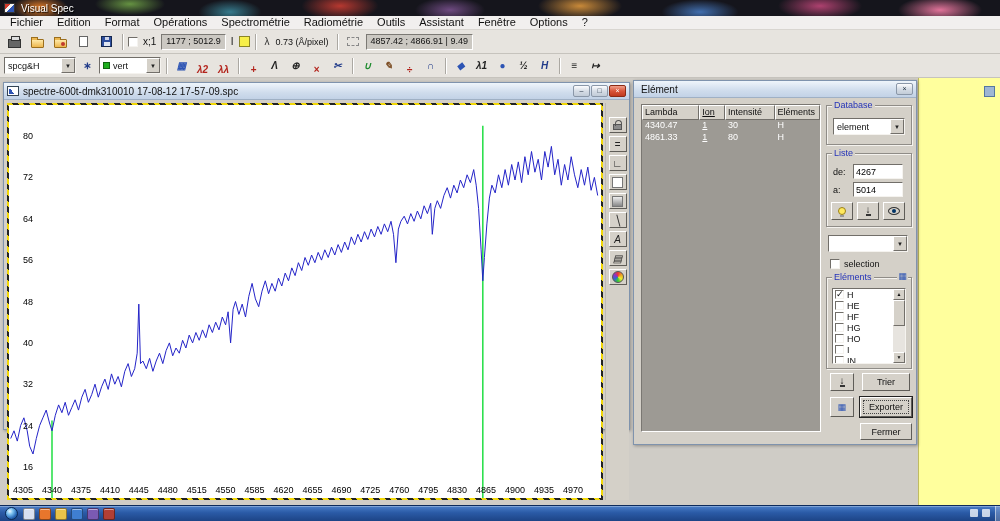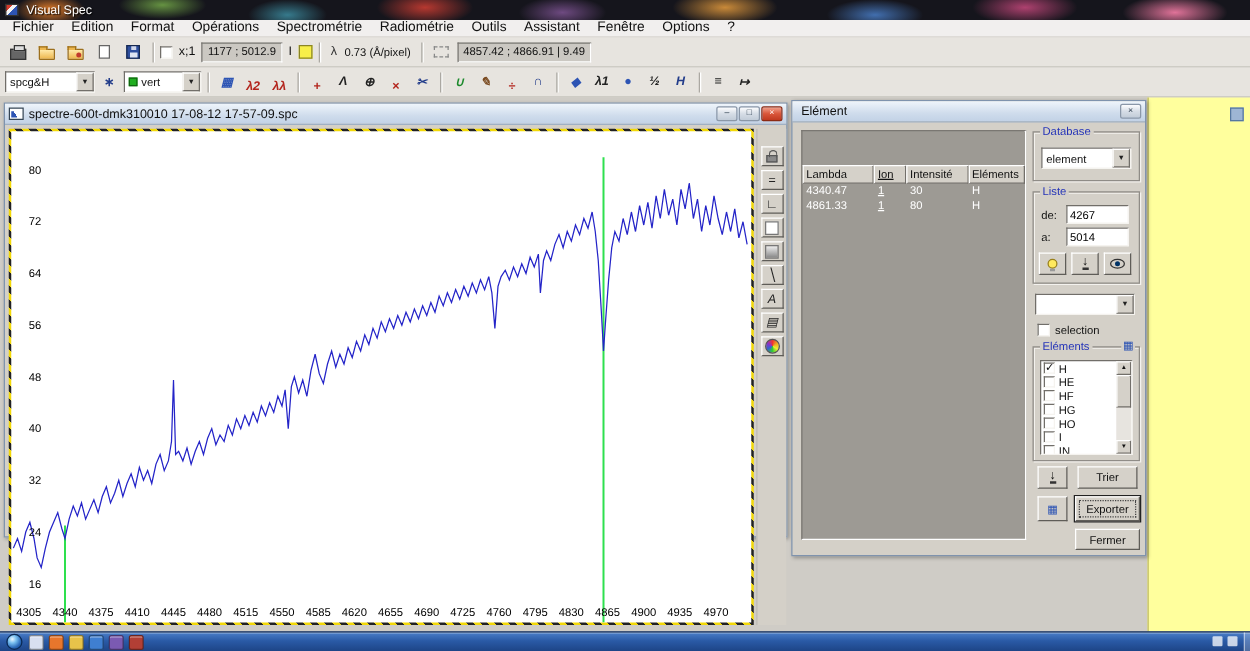--- a/index.html
+++ b/index.html
@@ -109,21 +109,21 @@
     border:1px solid #555; border-bottom:none; border-radius:4px 4px 0 0; }
   .ic-white { width:11px; height:11px; background:#fff; border:1px solid #777; }
   .ic-gray { width:11px; height:11px; background:linear-gradient(180deg,#eee,#888); border:1px solid #777; }
   .ic-palette { width:12px; height:12px; border-radius:50%; border:1px solid #555;
     background:conic-gradient(#e33,#ea2,#ee3,#3c3,#36c,#83c,#e33); }
 
   
   #win-element { left:633px; top:2px; width:284px; height:365px; }
   .tbl { position:absolute; left:7px; top:23px; width:180px; height:328px; background:#9d9a94;
     border:1px solid; border-color:#7a7772 #fff #fff #7a7772; overflow:hidden; }
-  .tbl-hdr { display:flex; height:15px;margin-top:27px; }
+  .tbl-hdr { display:flex; height:15px; }
   .th { background:#d5d1c9; border:1px solid; border-color:#fff #726f6a #726f6a #fff;
     font-size:9px; padding:1px 2px; overflow:hidden; white-space:nowrap; }
   .tr { display:flex; height:12px; color:#fff; font-size:9px; }
   .td { padding:0 3px; overflow:hidden; white-space:nowrap; }
   .th:nth-child(1),.td:nth-child(1){width:58px;} .th:nth-child(2),.td:nth-child(2){width:26px;text-decoration:underline;}
   .th:nth-child(3),.td:nth-child(3){width:50px;} .th:nth-child(4),.td:nth-child(4){width:46px;}
 
   .grp { position:absolute; border:1px solid #8f8c87; box-shadow:inset 1px 1px 0 #f4f2ee,1px 1px 0 #f4f2ee; }
   .grp-label { position:absolute; top:-6px; left:5px; background:#d4d0c8; padding:0 2px;
     font-size:9px; color:#2433b8; line-height:10px; }

